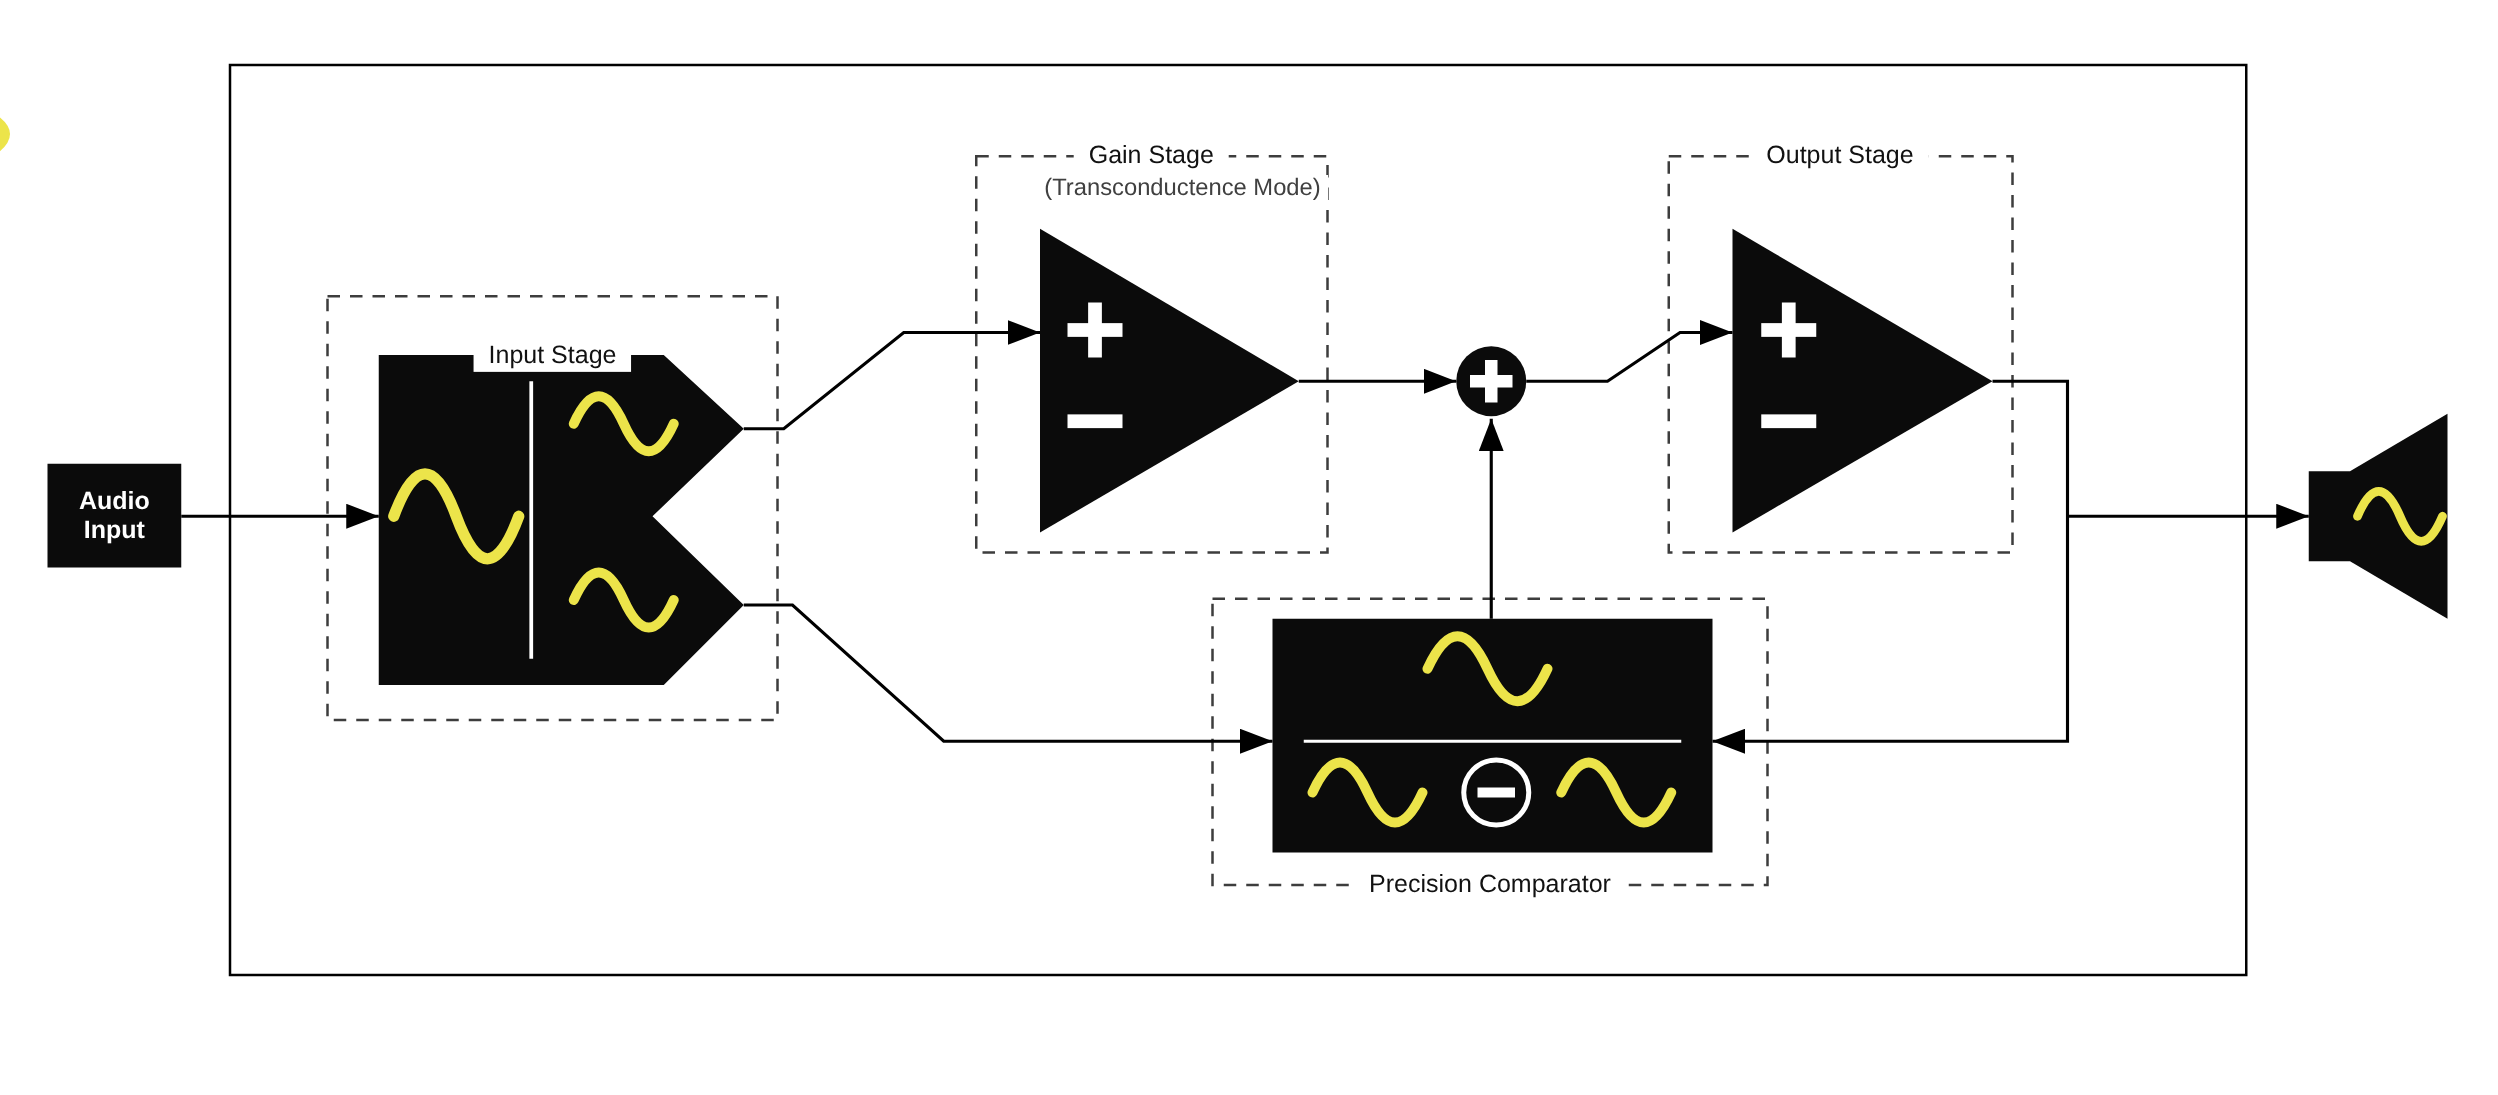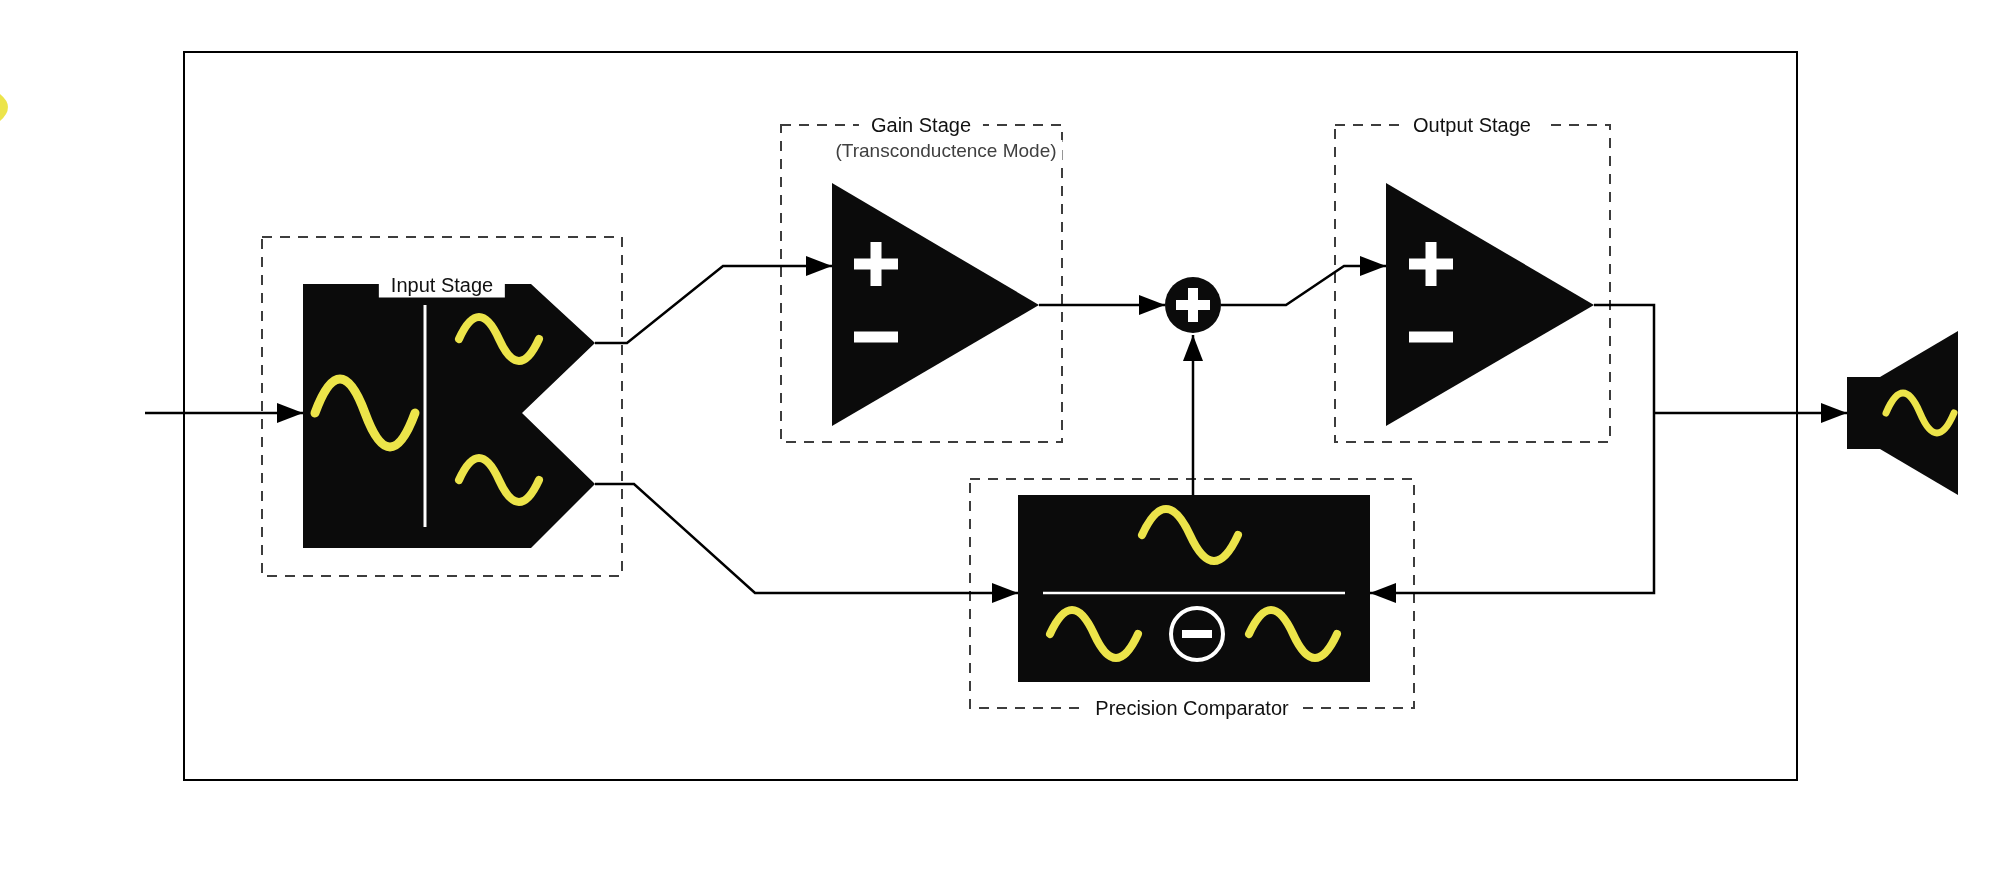--- a/index.html
+++ b/index.html
@@ -122,20 +122,24 @@
       <path d="M1249,634 Q1271,586 1293,634 Q1315,682 1337,634" stroke="#ece44a" stroke-width="8" fill="none" stroke-linecap="round"></path>
     </g>
 
     <g>
       <rect x="1847" y="377" width="33" height="72" fill="#0b0b0b"></rect>
       <polygon points="1880,377 1958,331 1958,495 1880,449" fill="#0b0b0b"></polygon>
       <path d="M1886,413 Q1903,373 1920,413 Q1937,453 1954,413" stroke="#ece44a" stroke-width="7" fill="none" stroke-linecap="round"></path>
     </g>
   </svg>
 
+  <div class="audio-box">
+    <span>Audio</span>
+    <span>Input</span>
+  </div>
 
   <div class="stage-label lbl-input">Input Stage</div>
 
   <div class="stage-label lbl-gain">Gain Stage</div>
   <div class="sub-label">(Transconductence Mode)</div>
 
   <div class="stage-label lbl-output">Output Stage</div>
 
   <div class="stage-label lbl-comp">Precision Comparator</div>
 

